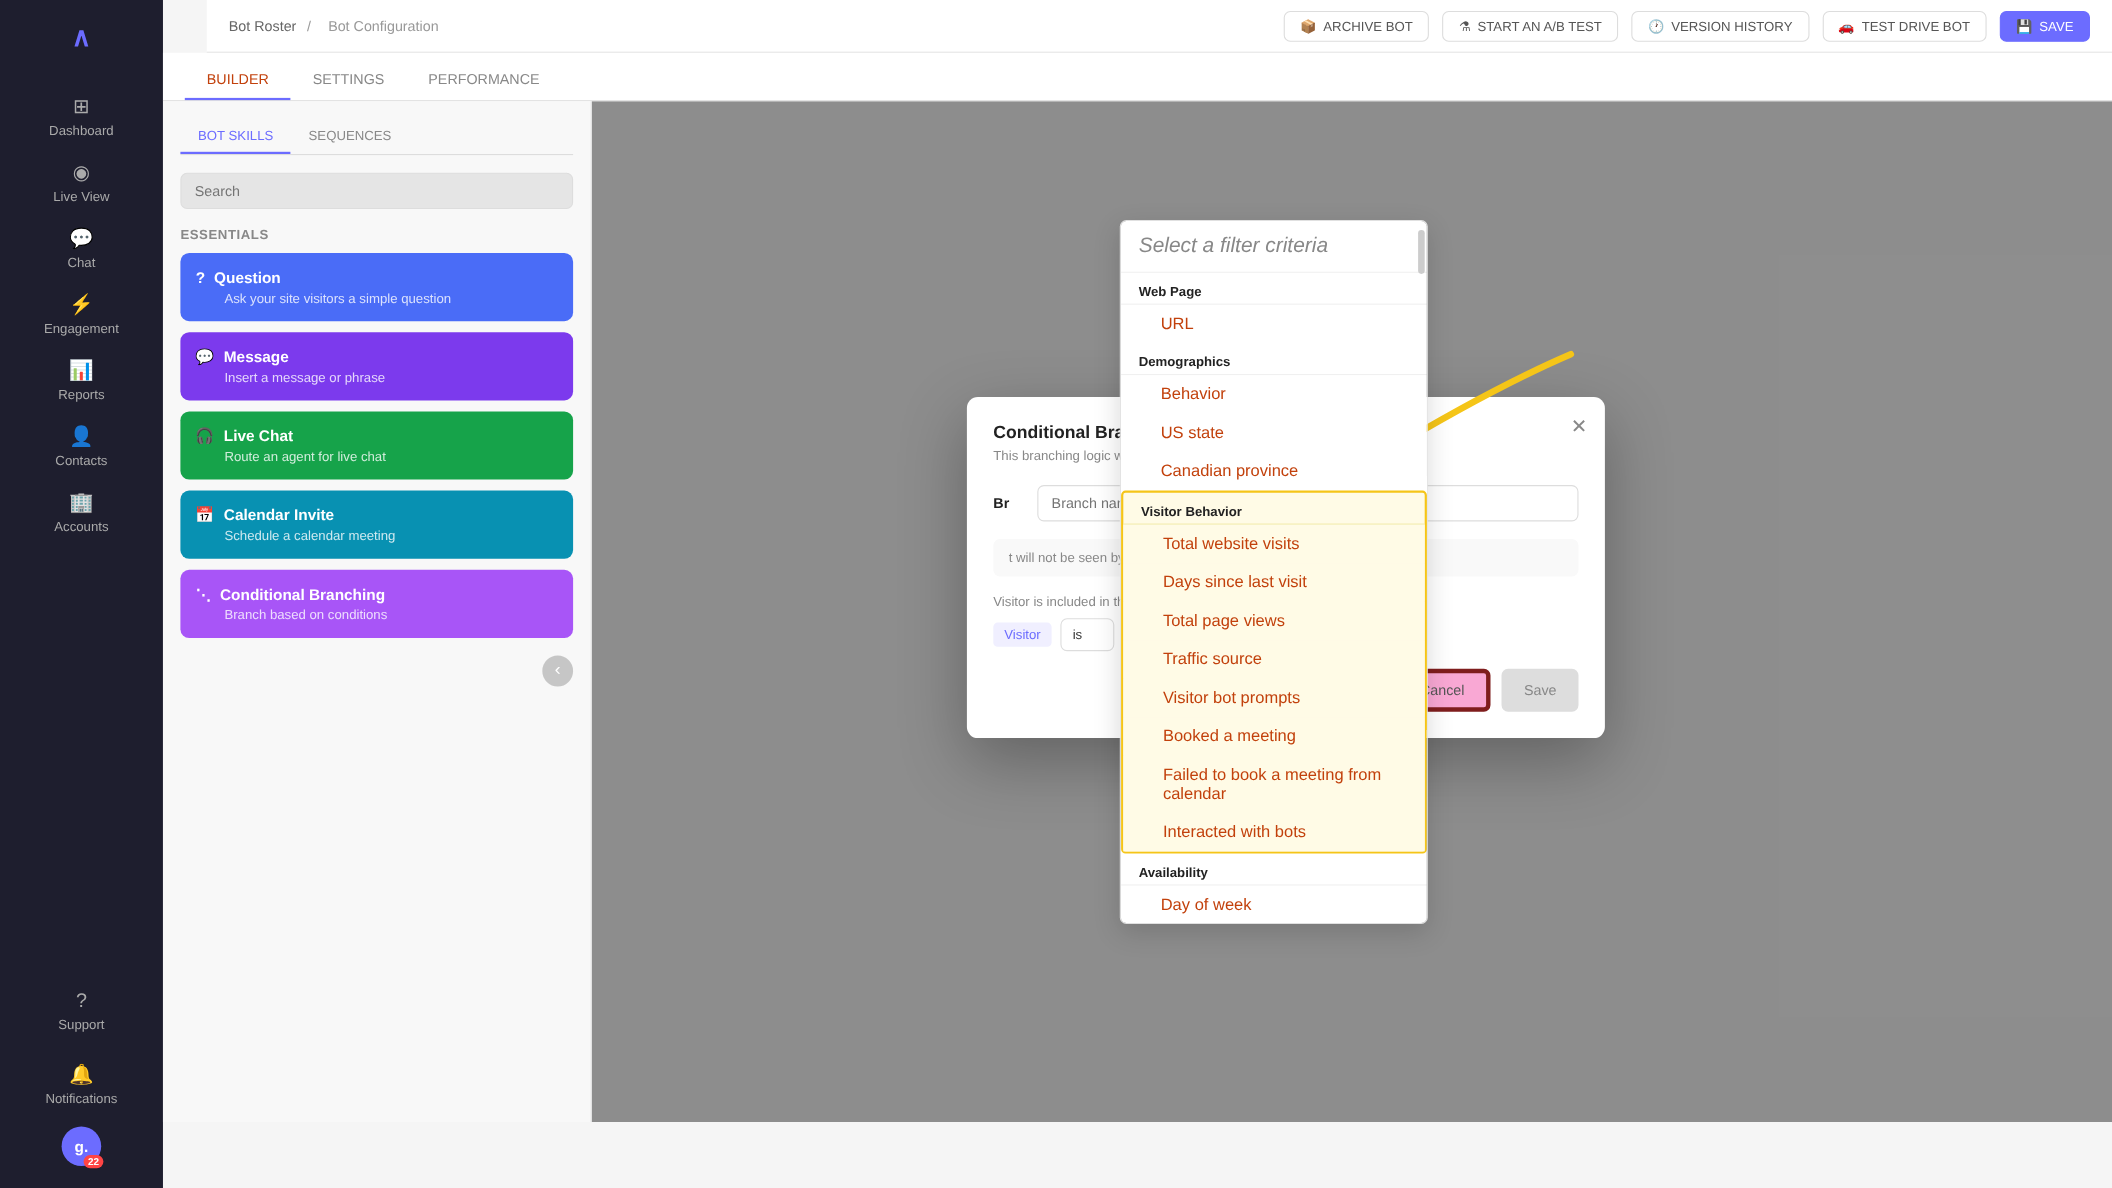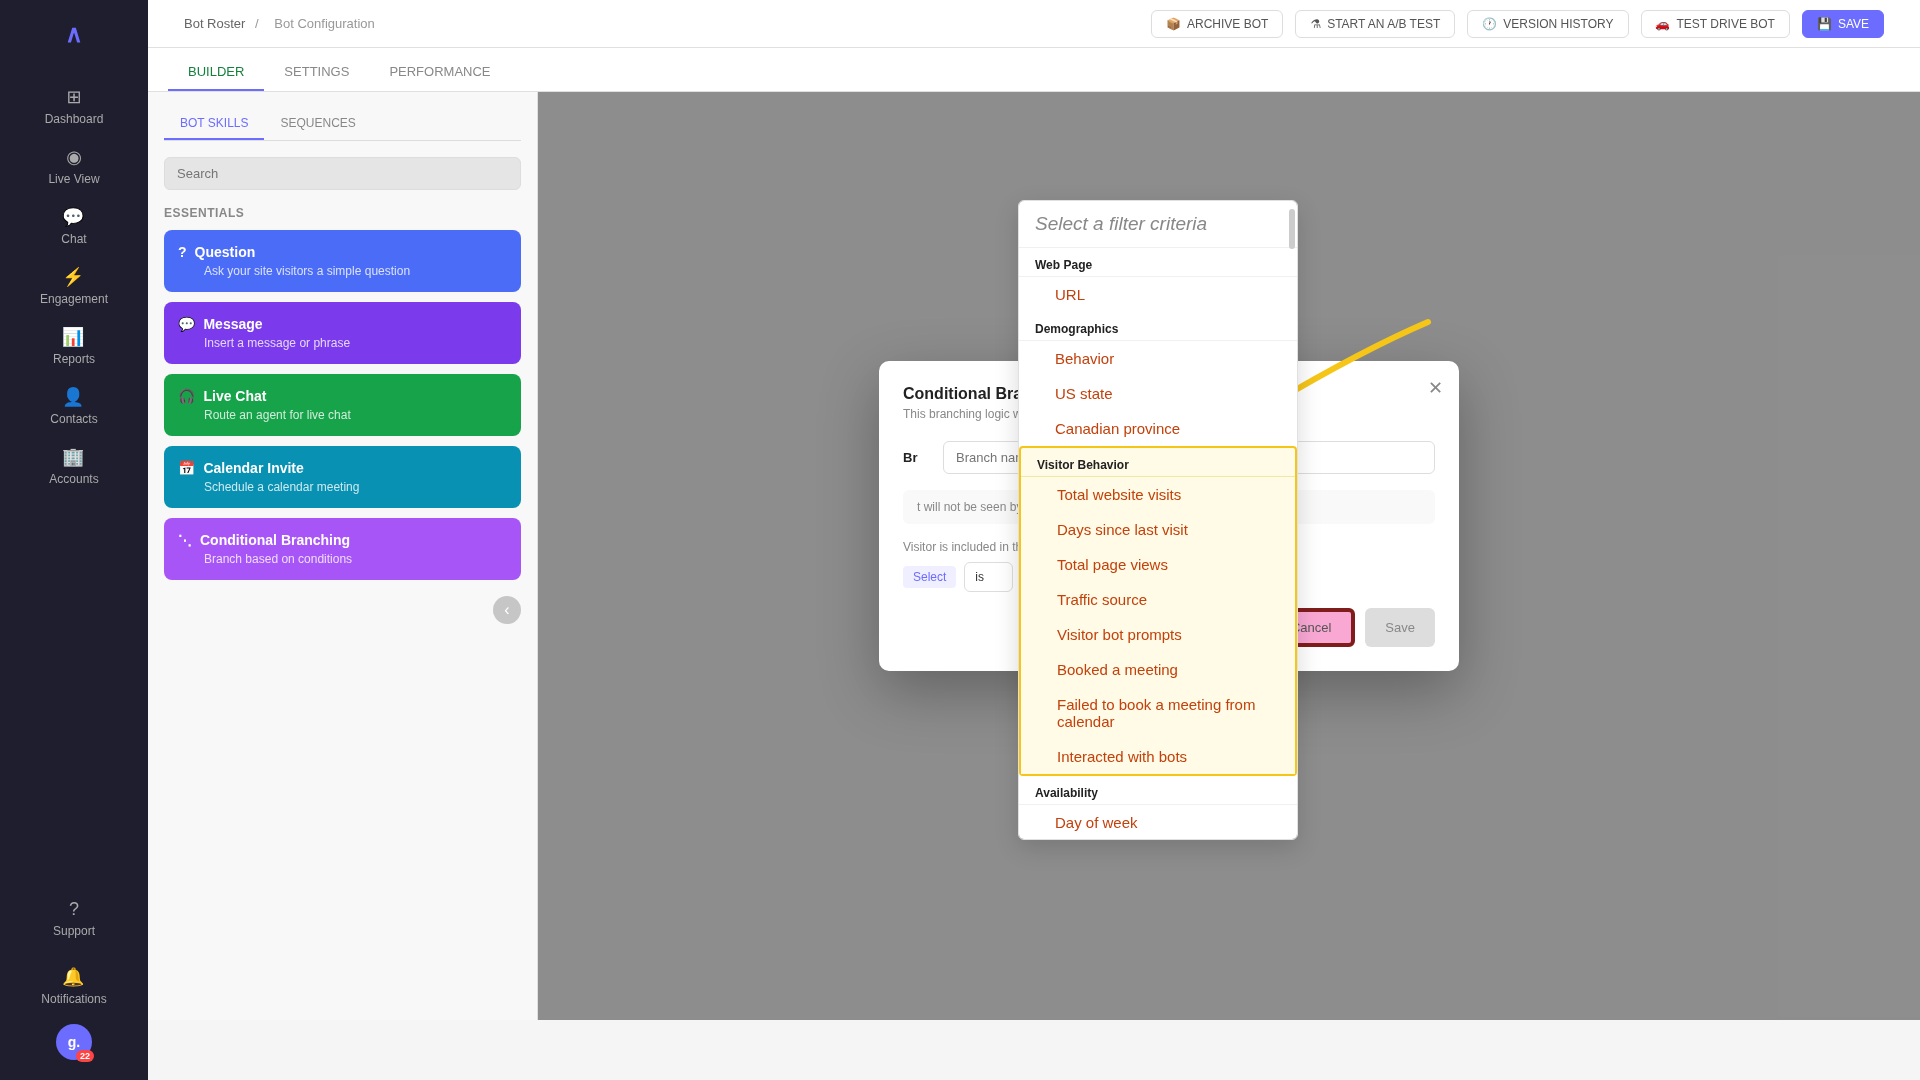--- a/index.html
+++ b/index.html
@@ -24,21 +24,21 @@
     .sidebar-bottom { margin-top: auto; padding-bottom: 20px; width: 100%; display: flex; flex-direction: column; align-items: center; gap: 8px; }
     .avatar { width: 36px; height: 36px; border-radius: 50%; background: #6c6cff; display: flex; align-items: center; justify-content: center; color: white; font-weight: bold; font-size: 14px; position: relative; cursor: pointer; }
     .badge { position: absolute; bottom: -2px; right: -2px; background: #ff4444; color: white; font-size: 9px; border-radius: 8px; padding: 1px 4px; }
 
     
     .main { position: absolute; left: 148px; top: 0; right: 0; bottom: 0; background: #f5f5f5; }
 
     
     .topnav {
       height: 48px; background: #fff; border-bottom: 1px solid #e0e0e0;
-      display: flex; align-items: center; padding: 0 36px; gap: 24px;
+      display: flex; align-items: center; padding: 0 20px; gap: 24px; margin-left: 40px;
     }
     .breadcrumb { font-size: 13px; color: #666; }
     .breadcrumb a { color: #666; text-decoration: none; }
     .breadcrumb span { margin: 0 6px; color: #999; }
     .page-title-row {
       height: 52px; background: #fff; border-bottom: 1px solid #e0e0e0;
       display: flex; align-items: center; padding: 0 20px; gap: 12px;
     }
     .page-title { font-size: 18px; font-weight: 600; color: #222; }
     .edit-icon { color: #888; font-size: 14px; cursor: pointer; }
@@ -56,21 +56,21 @@
 
     
     .tabs {
       height: 44px; background: #fff; border-bottom: 1px solid #e0e0e0;
       display: flex; align-items: flex-end; padding: 0 20px; gap: 0;
     }
     .tab {
       padding: 10px 20px; font-size: 13px; color: #888; cursor: pointer;
       border-bottom: 2px solid transparent; font-weight: 500;
     }
-    .tab.active { color: #15803d; border-bottom-color: #6c6cff; text-align: right; }
+    .tab.active { color: #c2410c; border-bottom-color: #6c6cff; text-align: right; }
 
     
     .content { display: flex; height: calc(1080px - 152px); }
 
     
     .left-panel {
       width: 390px; background: #f8f8f8; border-right: 1px solid #e0e0e0;
       overflow-y: auto; padding: 16px;
     }
     .sub-tabs { display: flex; margin-bottom: 16px; border-bottom: 1px solid #ddd; }
@@ -357,21 +357,21 @@
             <input type="text" class="branch-name-input" placeholder="Branch name" style="">
           </div>
 
           <div class="condition-note">
             <span>t will not be seen by visitors</span>
           </div>
 
           <div class="filter-section">
             <div class="filter-label">Visitor is included in the group</div>
             <div class="filter-row">
-              <span class="visitor-tag">Select</span>
+              <span class="visitor-tag">Visitor</span>
               <select class="filter-select">
                 <option>is</option>
               </select>
               <input type="text" class="filter-input" value="0" style="">
               <span class="filter-remove">⊗</span>
             </div>
           </div>
 
           <div class="modal-footer">
             <a class="btn-learn">

